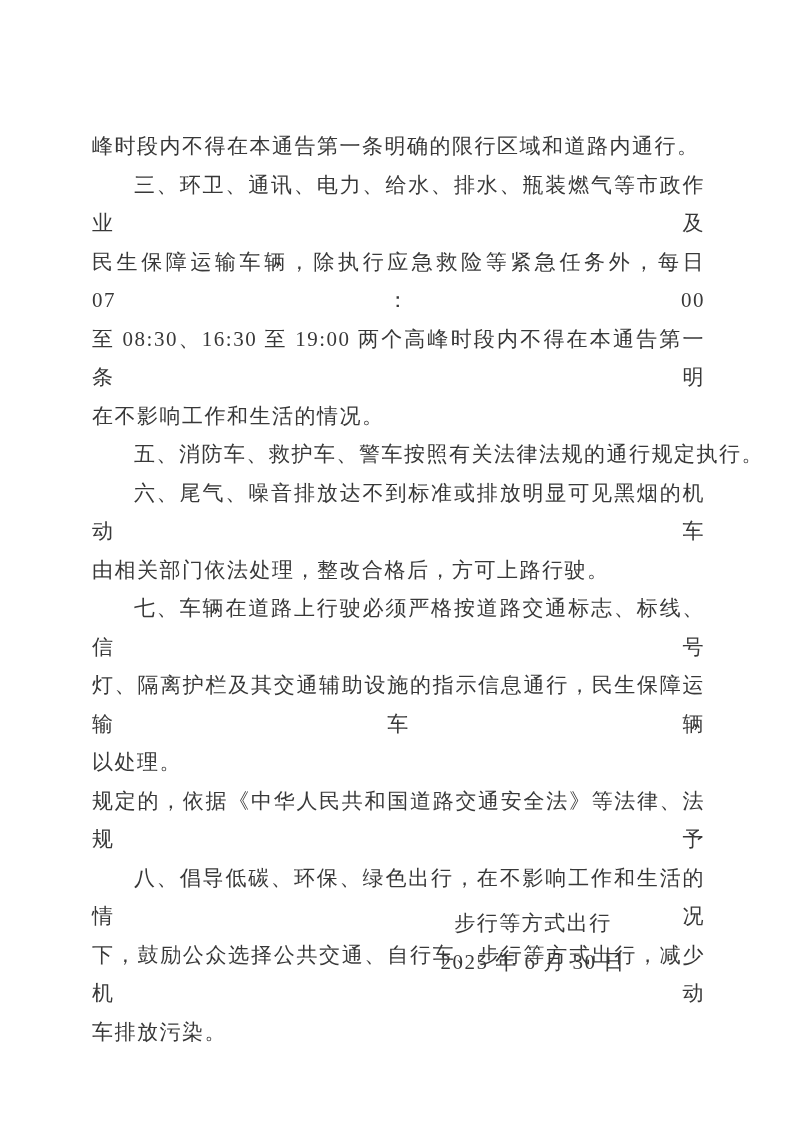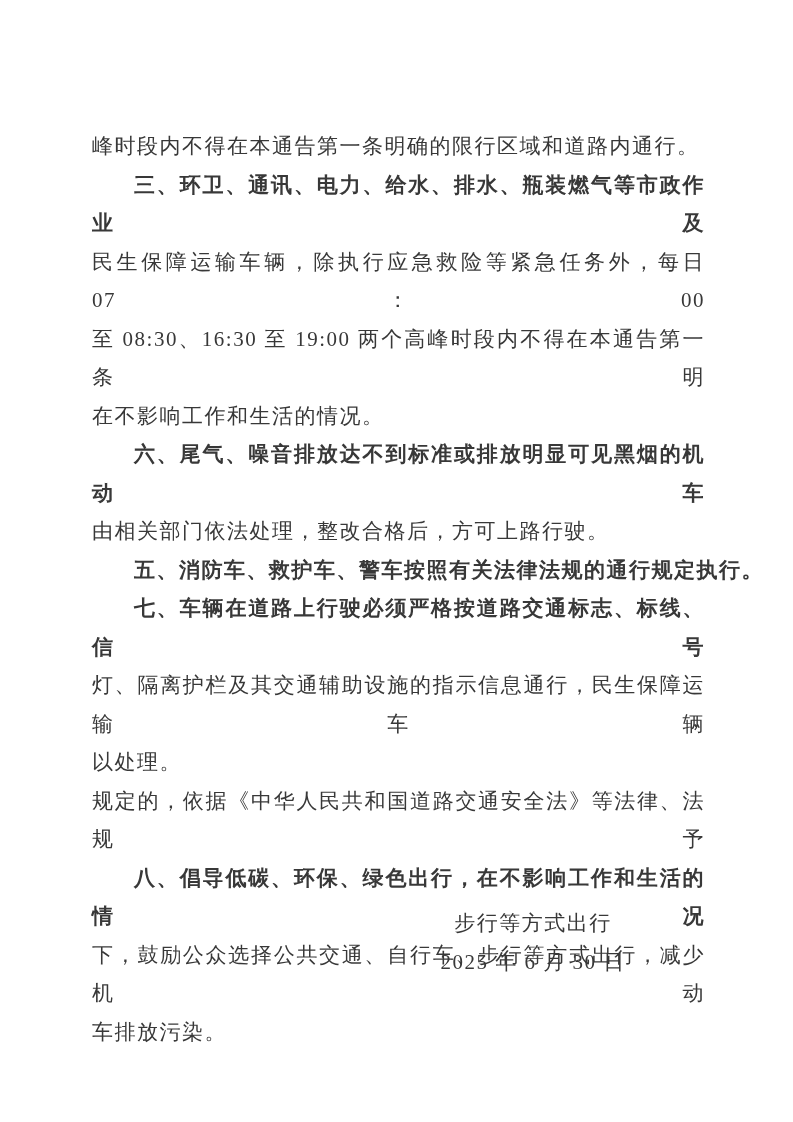--- a/index.html
+++ b/index.html
@@ -37,21 +37,20 @@
   }
   
   .line.fill {
     white-space: normal;
     text-align: justify;
     text-align-last: justify;
   }
   
   .line.indent {
     text-indent: 42px;
-    font-weight: bold;
   }
   .signature {
     position: absolute;
     left: 363px;
     top: 874px;
     width: 340px;
     text-align: center;
   }
   .sig-line {
     margin: 0;
@@ -69,25 +68,25 @@
       <div class="para">
         <span class="line">峰时段内不得在本通告第一条明确的限行区域和道路内通行。</span>
       </div>
       <div class="para">
         <span class="line fill indent">三、环卫、通讯、电力、给水、排水、瓶装燃气等市政作业及</span>
         <span class="line fill">民生保障运输车辆，除执行应急救险等紧急任务外，每日 07：00</span>
         <span class="line fill">至 08:30、16:30 至 19:00 两个高峰时段内不得在本通告第一条明</span>
         <span class="line">在不影响工作和生活的情况。</span>
       </div>
       <div class="para">
+        <span class="line indent">五、消防车、救护车、警车按照有关法律法规的通行规定执行。</span>
+      </div>
+      <div class="para">
         <span class="line fill indent">六、尾气、噪音排放达不到标准或排放明显可见黑烟的机动车</span>
         <span class="line">由相关部门依法处理，整改合格后，方可上路行驶。</span>
-      </div>
-      <div class="para">
-        <span class="line indent">五、消防车、救护车、警车按照有关法律法规的通行规定执行。</span>
       </div>
       <div class="para">
         <span class="line fill indent">七、车辆在道路上行驶必须严格按道路交通标志、标线、信号</span>
         <span class="line fill">灯、隔离护栏及其交通辅助设施的指示信息通行，民生保障运输车辆</span>
         <span class="line">以处理。</span>
         <span class="line fill">规定的，依据《中华人民共和国道路交通安全法》等法律、法规予</span>
       </div>
       <div class="para">
         <span class="line fill indent">八、倡导低碳、环保、绿色出行，在不影响工作和生活的情况</span>
         <span class="line fill">下，鼓励公众选择公共交通、自行车、步行等方式出行，减少机动</span>

